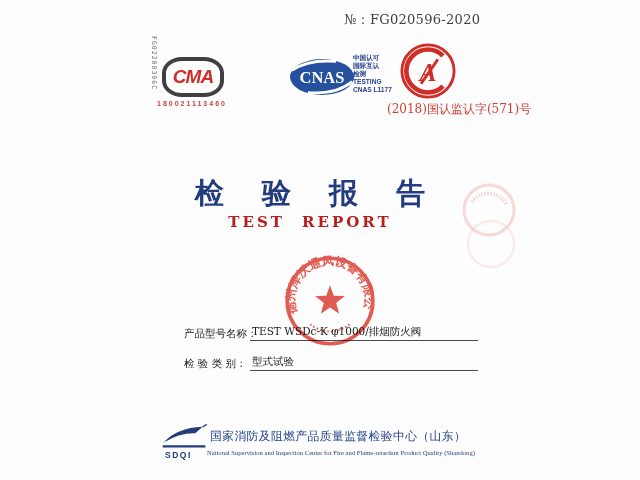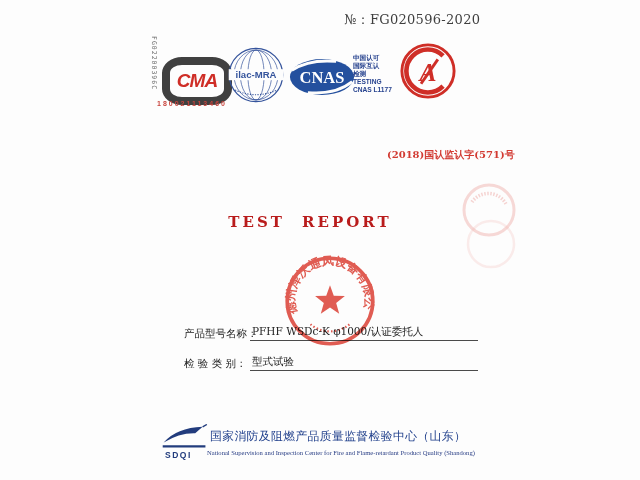--- a/index.html
+++ b/index.html
@@ -10,33 +10,33 @@
   
   .report-no{position:absolute;left:344px;top:11px;font-size:13px;color:#3f3f3f;letter-spacing:.3px;}
   .side-code{
     position:absolute;left:158px;top:36px;font-size:6.5px;color:#6a6a6a;
     transform:rotate(90deg);transform-origin:left top;letter-spacing:1px;white-space:nowrap;
     font-family:"DejaVu Sans Mono", monospace;
   }
   
   .cma-box{
     position:absolute;left:162px;top:57px;width:54px;height:32px;
-    border:8px solid #404040;border-radius:20px/16px;display:flex;align-items:center;justify-content:center;
+    border:4px solid #404040;border-radius:20px/16px;display:flex;align-items:center;justify-content:center;
   }
   .cma-box span{font-family:"Liberation Sans",sans-serif;font-weight:bold;font-style:italic;
     font-size:19px;color:#cf2e27;letter-spacing:-1px;}
   .cma-number{position:absolute;left:157px;top:100px;font-size:7px;color:#c8443d;
     letter-spacing:2px;font-family:"Liberation Sans",sans-serif;font-weight:bold;}
   .ilac{position:absolute;left:227px;top:46px;}
   .cnas{position:absolute;left:289px;top:58px;}
   .cnas-side{position:absolute;left:353px;top:54px;line-height:8px;color:#27438f;
     font-family:"Liberation Sans",sans-serif;font-weight:bold;}
   .cnas-side div{font-size:6.6px;}
   .cal{position:absolute;left:399px;top:42px;}
-  .cal-caption{position:absolute;left:387px;top:101px;font-size:10px;color:#d23a32;font-weight:bold;margin-top:47px;}
+  .cal-caption{position:absolute;left:387px;top:101px;font-size:12px;color:#d23a32;font-weight:normal;}
   
   .title-zh{position:absolute;left:145px;top:174px;width:330px;text-align:center;
     font-size:29px;font-weight:bold;color:#223c7d;letter-spacing:14px;text-indent:14px;}
   .title-en{position:absolute;left:145px;top:213px;width:330px;text-align:center;
     font-size:15px;font-weight:bold;color:#b91c1c;letter-spacing:3px;word-spacing:9px;}
   
   .frow{position:absolute;left:184px;width:300px;height:16px;white-space:nowrap;}
   .frow .flabel{display:inline-block;vertical-align:bottom;width:66px;font-size:10.5px;
     line-height:16px;color:#222;}
   .frow .fvalue{display:inline-block;vertical-align:bottom;width:226px;height:16px;
@@ -63,31 +63,20 @@
     <span>№：</span><span>FG020596-2020</span>
   </div>
 
   <div class="side-code">FG02200396C</div>
 
   <div class="cma-box">
     <span>CMA</span>
   </div>
   <div class="cma-number">180021113460</div>
 
-  <span class="ilac">
-    <svg viewBox="0 0 100 100" width="58" height="58">
-      <circle cx="50" cy="50" r="46" fill="none" stroke="#35549c" stroke-width="2.2"></circle>
-      <ellipse cx="50" cy="50" rx="14" ry="43" fill="none" stroke="#35549c" stroke-width="1.2"></ellipse>
-      <ellipse cx="50" cy="50" rx="27" ry="43" fill="none" stroke="#35549c" stroke-width="1.2"></ellipse>
-      <ellipse cx="50" cy="50" rx="38" ry="43" fill="none" stroke="#35549c" stroke-width="1.2"></ellipse>
-      <path d="M 14 76 Q 50 92 86 76" fill="none" stroke="#35549c" stroke-width="2" stroke-dasharray="2 2.4"></path>
-      <rect x="3" y="40" width="94" height="19" fill="#fdfdfd"></rect>
-      <text x="50" y="55" text-anchor="middle" font-size="16.5" font-weight="bold" fill="#35549c" font-family="&quot;Liberation Sans&quot;,sans-serif">ilac-MRA</text>
-    </svg>
-  </span>
 
   <span class="cnas">
     <svg viewBox="0 0 140 80" width="66" height="38">
       <ellipse cx="70" cy="40" rx="68" ry="38" fill="#24509e"></ellipse>
       <path d="M 6 26 Q 42 2 100 7" stroke="#fdfdfd" stroke-width="6" fill="none"></path>
       <path d="M 40 73 Q 100 78 134 50" stroke="#fdfdfd" stroke-width="6" fill="none"></path>
       <text x="70" y="53" text-anchor="middle" font-size="35" font-weight="bold" fill="#ffffff" font-family="&quot;Liberation Serif&quot;,serif">CNAS</text>
     </svg>
   </span>
   <div class="cnas-side">
@@ -101,24 +90,25 @@
   <span class="cal">
     <svg viewBox="0 0 100 100" width="58" height="58">
       <circle cx="50" cy="50" r="45" fill="none" stroke="#cf2e27" stroke-width="5"></circle>
       <path d="M 76 24 A 37 37 0 1 0 76 76" fill="none" stroke="#cf2e27" stroke-width="8"></path>
       <text x="50" y="67" text-anchor="middle" font-size="44" font-weight="bold" font-style="italic" fill="#cf2e27" font-family="&quot;Liberation Serif&quot;,serif">A</text>
       <line x1="38" y1="72" x2="67" y2="30" stroke="#cf2e27" stroke-width="5"></line>
     </svg>
   </span>
   <div class="cal-caption">(2018)国认监认字(571)号</div>
 
+  <div class="title-zh">检 验 报 告</div>
   <div class="title-en">TEST REPORT</div>
 
   <div class="frow r2">
-    <span class="flabel">产品型号名称：</span><span class="fvalue">PFHF WSDc-K φ1000/认证委托人</span>
+    <span class="flabel">产品型号名称：</span><span class="fvalue">TEST WSDc-K φ1000/排烟防火阀</span>
   </div>
   <div class="frow r3">
     <span class="flabel">检 验 类 别：</span><span class="fvalue">型式试验</span>
   </div>
 
   <span class="stamp">
     <svg viewBox="0 0 100 100" width="92" height="92">
       <circle cx="50" cy="50" r="46.5" fill="none" stroke="#dd4034" stroke-width="4"></circle>
       <path id="stArc" d="M 14.5 64 A 38.5 38.5 0 1 1 85.5 64" fill="none"></path>
       <text font-size="12.5" font-weight="bold" fill="#dd4034" font-family="&quot;DejaVu Serif&quot;,serif">

